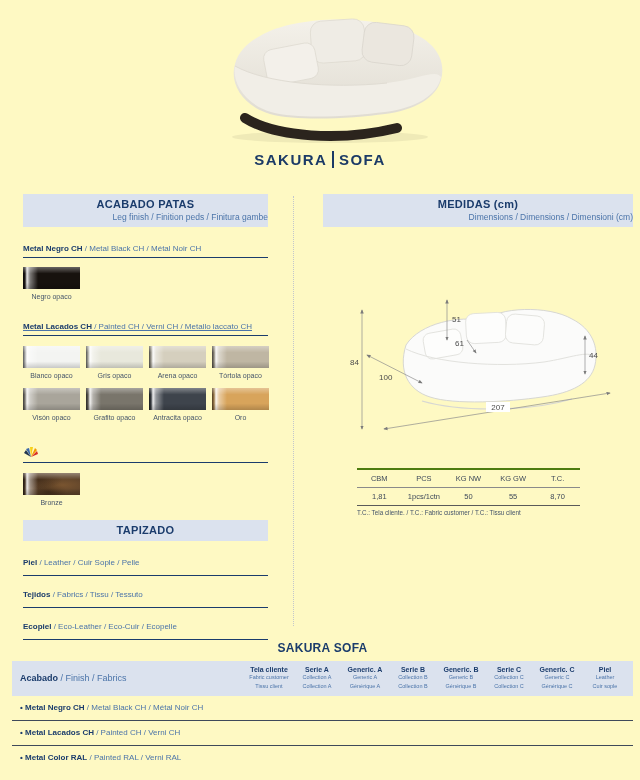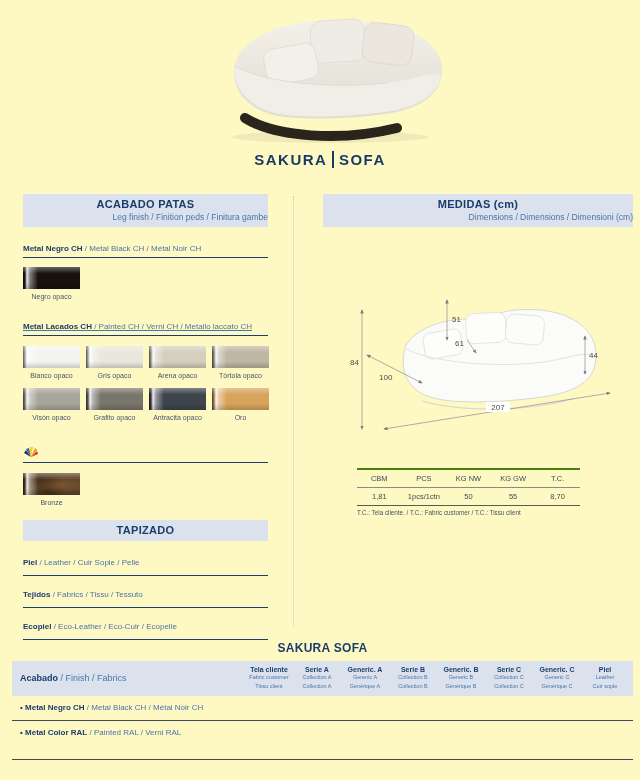--- a/index.html
+++ b/index.html
@@ -296,17 +296,20 @@
           <div class="bt-col-sub">Leather</div>
           <div class="bt-col-sub">Cuir sople</div>
         </div>
       </div>
     </div>
 
     <div class="bt-row">
       <span class="bullet"></span><b>Metal Negro CH</b><span> / Metal Black CH / Métal Noir CH</span>
     </div>
     <div class="bt-row">
+      <span class="bullet"></span><b>Metal Lacados CH</b><span> / Painted CH / Verni CH</span>
+    </div>
+    <div class="bt-row">
       <span class="bullet"></span><b>Metal Color RAL</b><span> / Painted RAL / Verni RAL</span>
     </div>
   </div>
 
 </div>
 
 </body></html>

